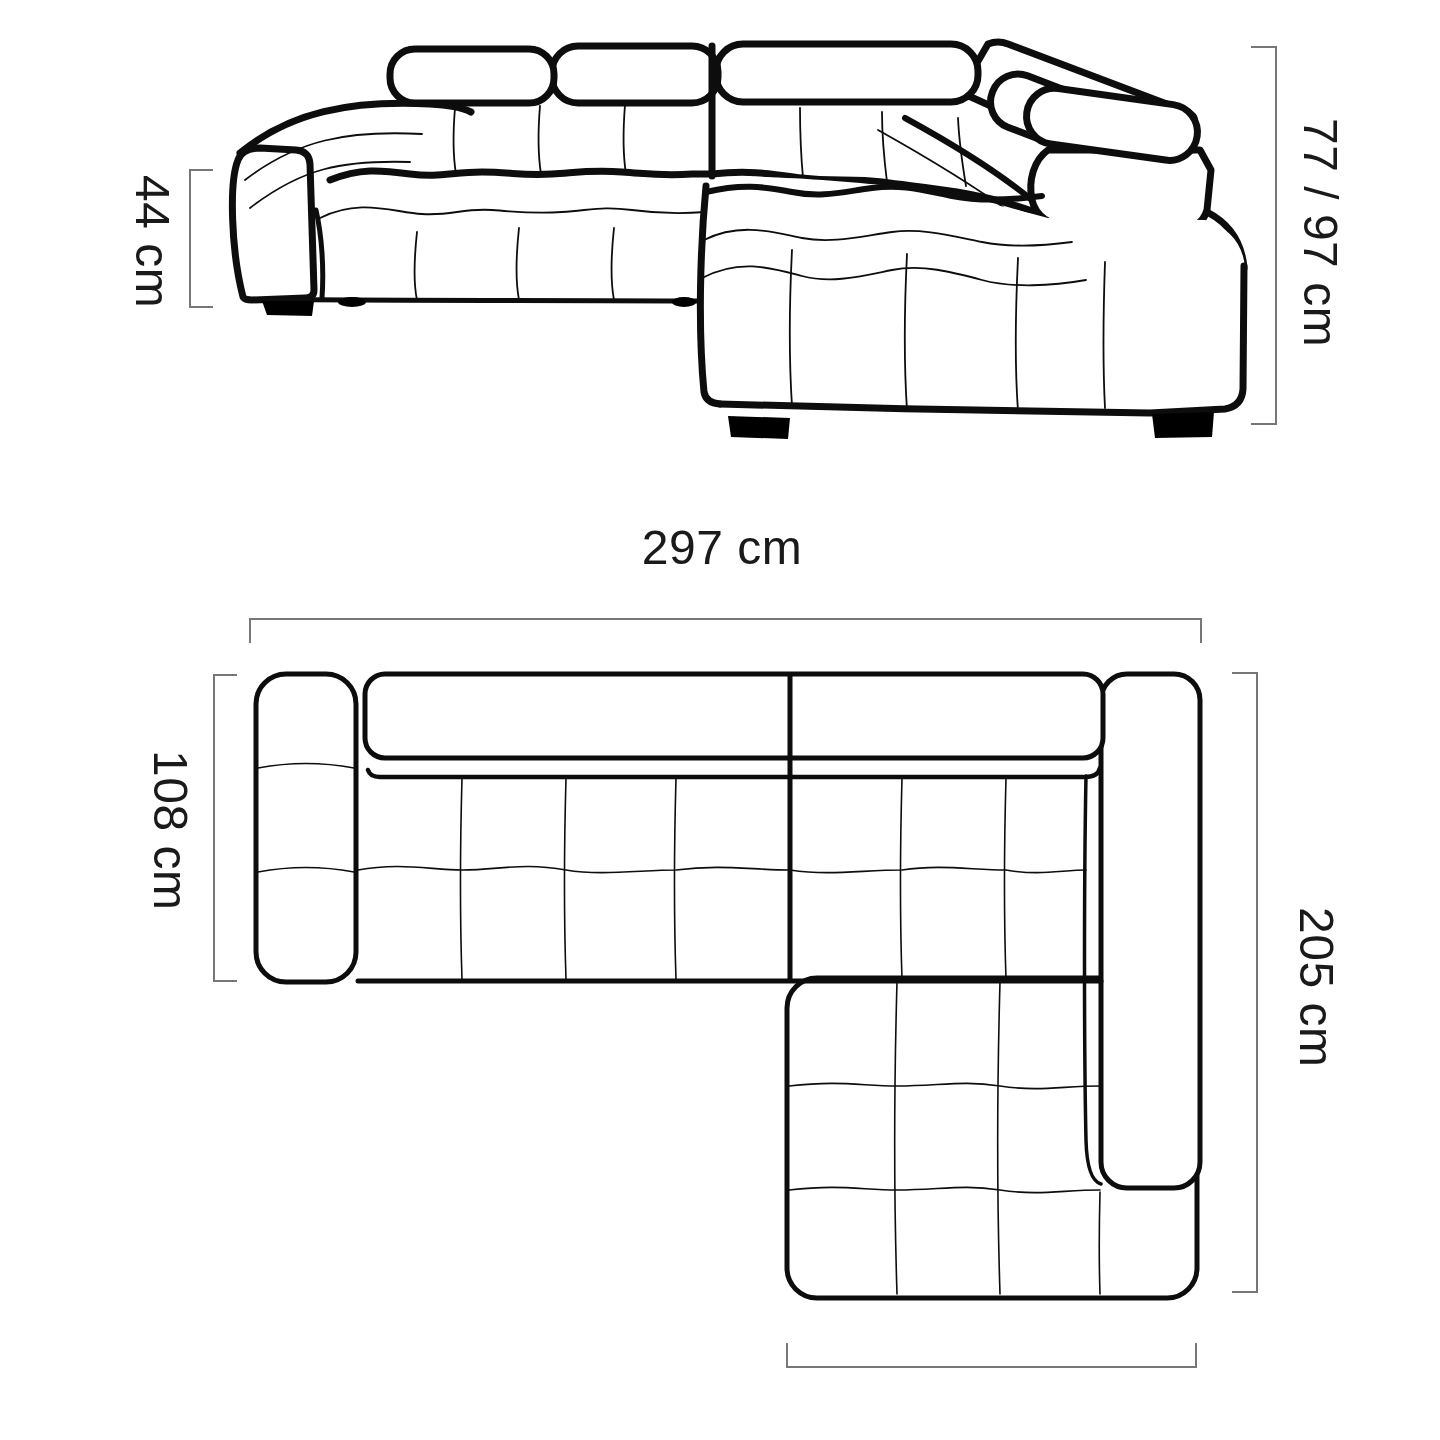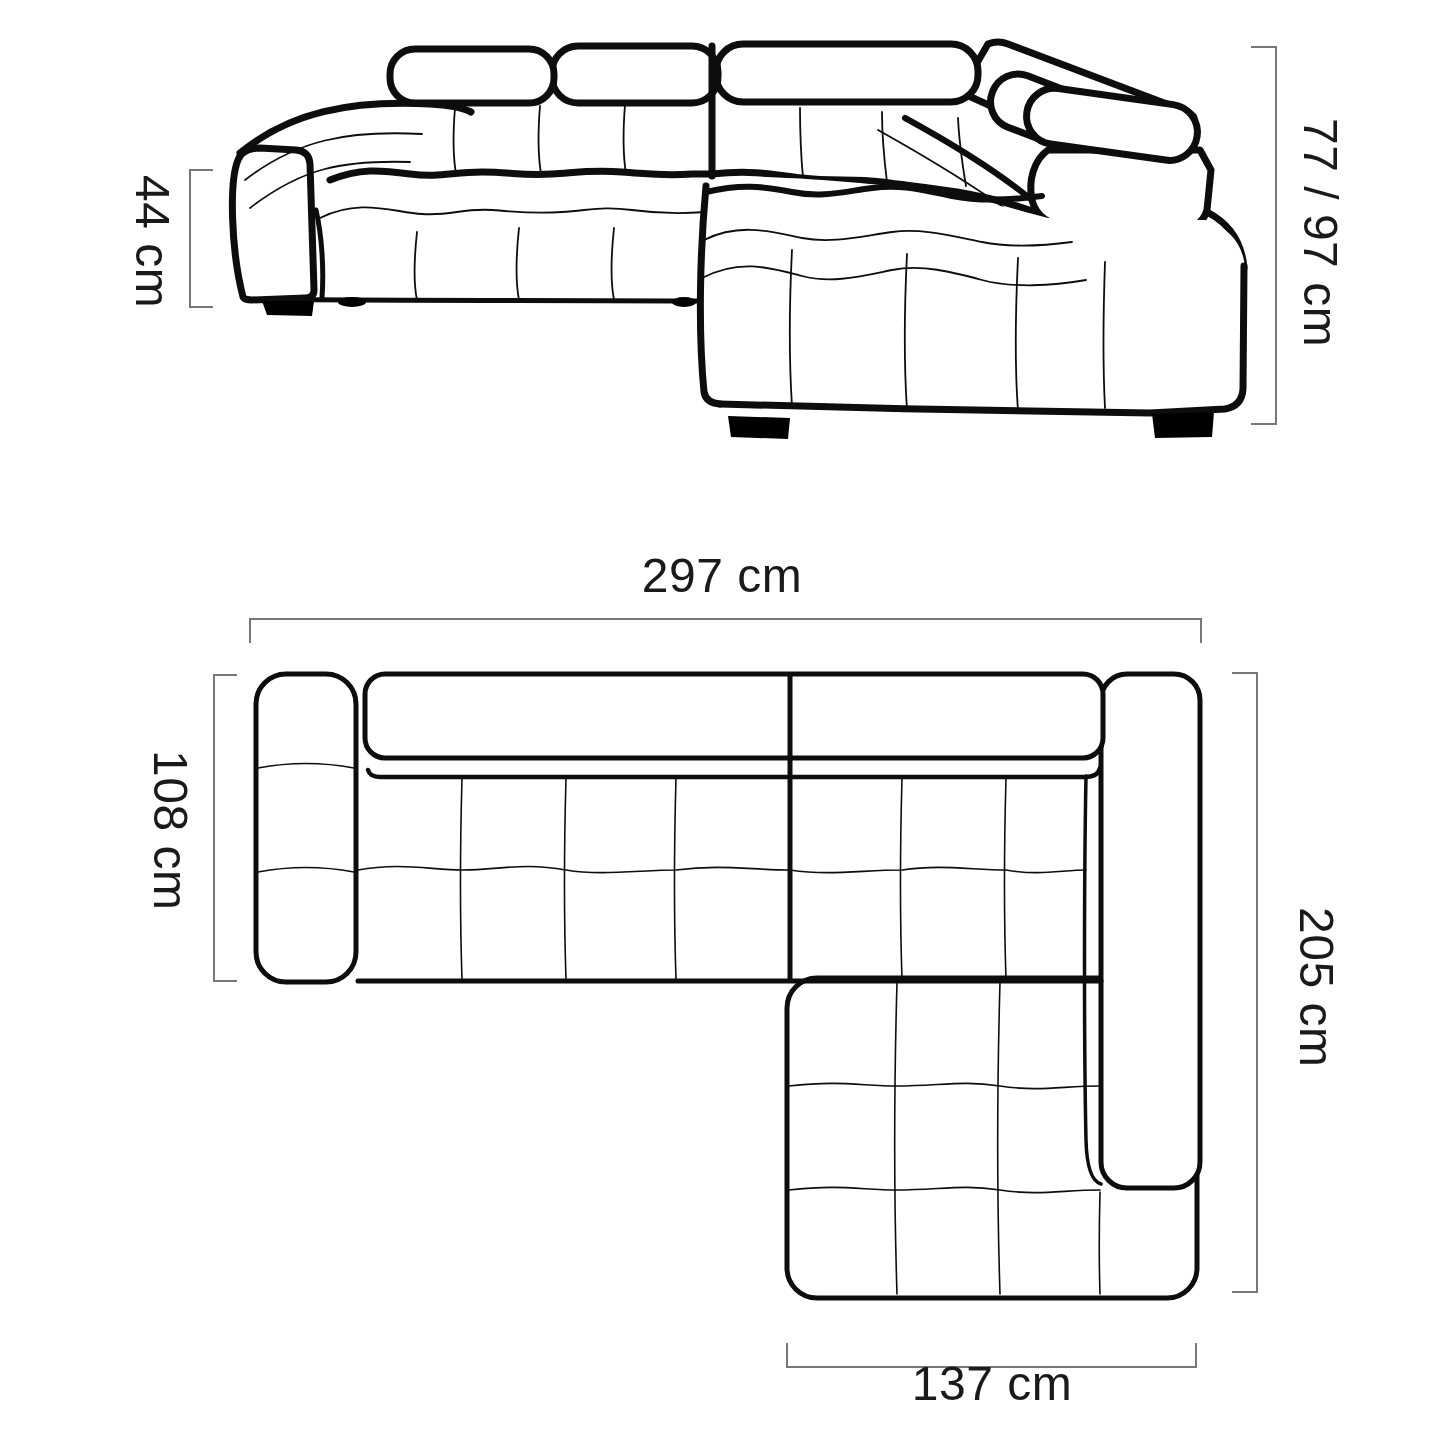--- a/index.html
+++ b/index.html
@@ -22,21 +22,21 @@
   .dim-label.vertical{
     writing-mode:vertical-rl;
     text-orientation:mixed;
     text-align:center;
   }
   .dim-label.horizontal{
     text-align:center;
   }
   #label-seat-height   {left:120px; top:162px;  height:160px; width:60px;}
   #label-total-height  {left:1288px;top:88px;   height:290px; width:60px;}
-  #label-total-width   {left:572px; top:548px;  width:300px;}
+  #label-total-width   {left:572px; top:520px;  width:300px;}
   #label-main-depth    {left:138px; top:748px;  height:165px; width:60px;}
   #label-total-depth   {left:1284px;top:902px;  height:170px; width:60px;}
   #label-chaise-width  {left:842px; top:1356px; width:300px;}
 </style>
 </head>
 <body>
 
 <div class="page">
 
   <svg class="diagram-svg" viewBox="0 0 1440 1440" xmlns="http://www.w3.org/2000/svg">
@@ -142,15 +142,14 @@
       <path d="M1232,673 L1257,673 L1257,1292 L1232,1292"></path>
       <path d="M787,1343 L787,1367 L1196,1367 L1196,1343"></path>
     </g>
   </svg>
 
   <div class="dim-label vertical" id="label-seat-height">44 cm</div>
   <div class="dim-label vertical" id="label-total-height">77 / 97 cm</div>
   <div class="dim-label horizontal" id="label-total-width">297 cm</div>
   <div class="dim-label vertical" id="label-main-depth">108 cm</div>
   <div class="dim-label vertical" id="label-total-depth">205 cm</div>
-  <div class="dim-label horizontal" id="label-chaise-width">137 cm</div>
 
 </div>
 
 </body></html>

